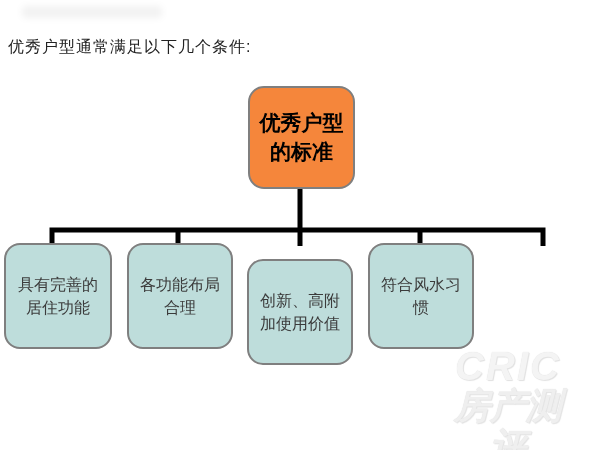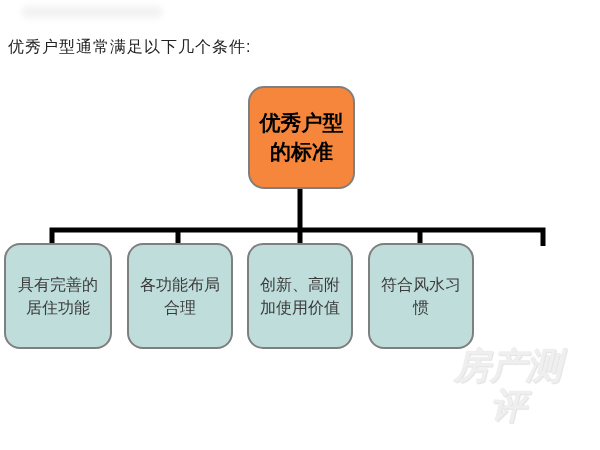--- a/index.html
+++ b/index.html
@@ -25,21 +25,21 @@
   .root-node{
     left:248px;top:86px;width:107px;height:103px;
     background:#f5863b;color:#000;font-weight:bold;font-size:21px;line-height:1.35;
   }
   .child-node{
     top:243px;width:106px;height:106px;
     background:#bedddb;color:#3b3b3b;font-size:16px;
   }
   #c0{left:4px;width:108px;}
   #c1{left:127px;}
-  #c2{left:247px;}
+  #c2{left:247px;margin-top:16px;}
   #c3{left:368px;}
   #c4{left:488px;width:105px;}
   #watermark{
     position:absolute;left:443px;top:346px;width:130px;text-align:center;
     font-style:italic;font-weight:bold;color:#ebebeb;user-select:none;
   }
   #wm1{font-size:40px;line-height:1.0;letter-spacing:2px;
        color:#f4f4f4;text-shadow:0 0 1px #d9d9d9, 1px 1px 1px #e2e2e2;}
   #wm2{font-size:36px;line-height:1.1;color:#efefef;
        text-shadow:0 0 1px #dcdcdc, 1px 1px 1px #e4e4e4;}
@@ -67,16 +67,17 @@
 合理</div>
 
   <div class="node child-node" id="c2">创新、高附
 加使用价值</div>
 
   <div class="node child-node" id="c3">符合风水习
 惯</div>
 
 
   <div id="watermark">
+    <div id="wm1">CRIC</div>
     <div id="wm2">房产测评</div>
   </div>
 
 </div>
 
 </body></html>

